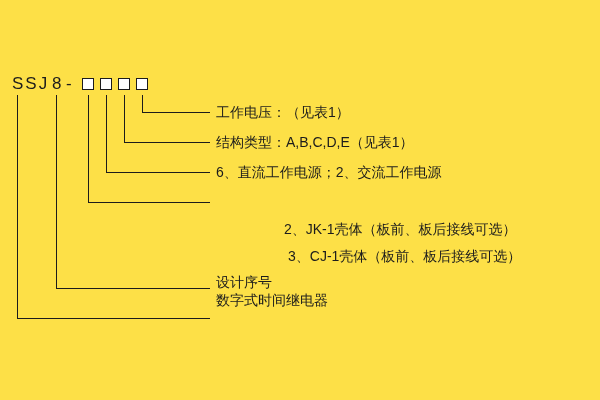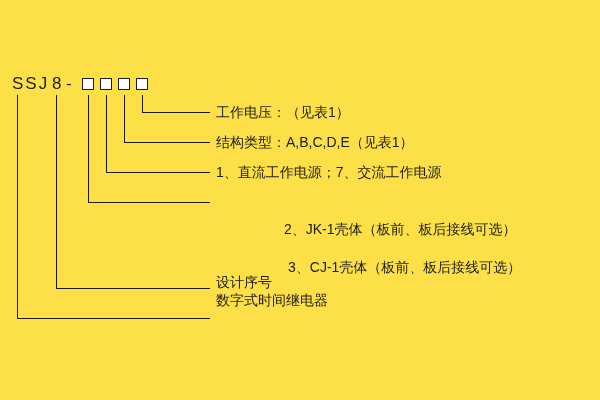--- a/index.html
+++ b/index.html
@@ -71,19 +71,19 @@
 
   <div class="hline" style="left:142px;top:112px;width:68px"></div>
   <div class="hline" style="left:124px;top:142px;width:86px"></div>
   <div class="hline" style="left:106px;top:172px;width:104px"></div>
   <div class="hline" style="left:88px;top:202px;width:122px"></div>
   <div class="hline" style="left:56px;top:288px;width:154px"></div>
   <div class="hline" style="left:17px;top:318px;width:193px"></div>
 
   <div class="label" style="left:216px;top:103px">工作电压：（见表1）</div>
   <div class="label" style="left:216px;top:133px">结构类型：A,B,C,D,E（见表1）</div>
-  <div class="label" style="left:216px;top:163px">1、直流工作电源；7、交流工作电源</div>
+  <div class="label" style="left:216px;top:163px">6、直流工作电源；2、交流工作电源</div>
   <div class="label" style="left:284px;top:220px">2、JK-1壳体（板前、板后接线可选）</div>
-  <div class="label" style="left:288px;top:258px">3、CJ-1壳体（板前、板后接线可选）</div>
+  <div class="label" style="left:288px;top:247px">3、CJ-1壳体（板前、板后接线可选）</div>
   <div class="label" style="left:216px;top:273px">设计序号</div>
   <div class="label" style="left:216px;top:291px">数字式时间继电器</div>
 
 </div>
 
 </body></html>

